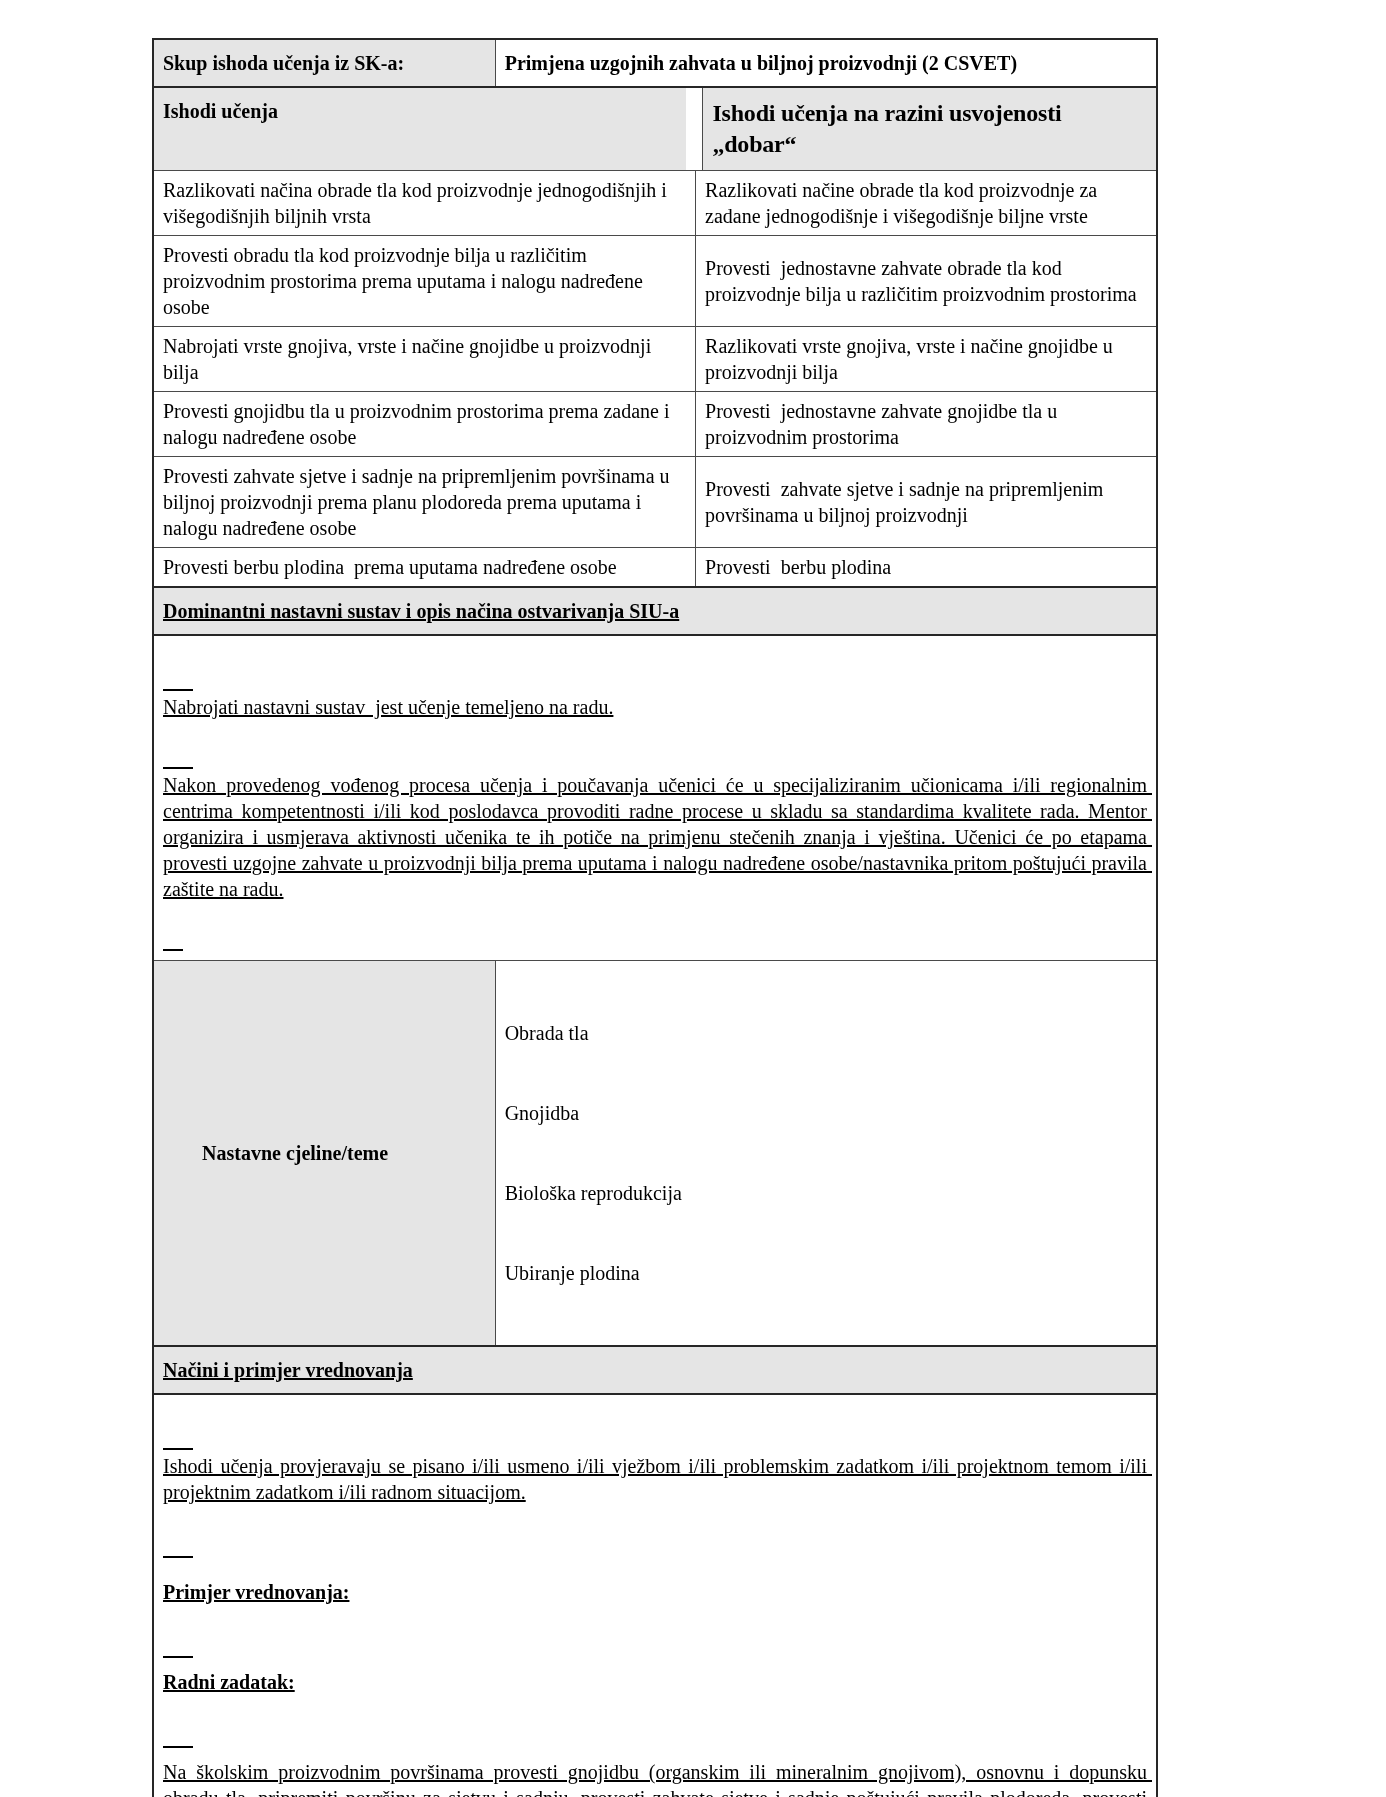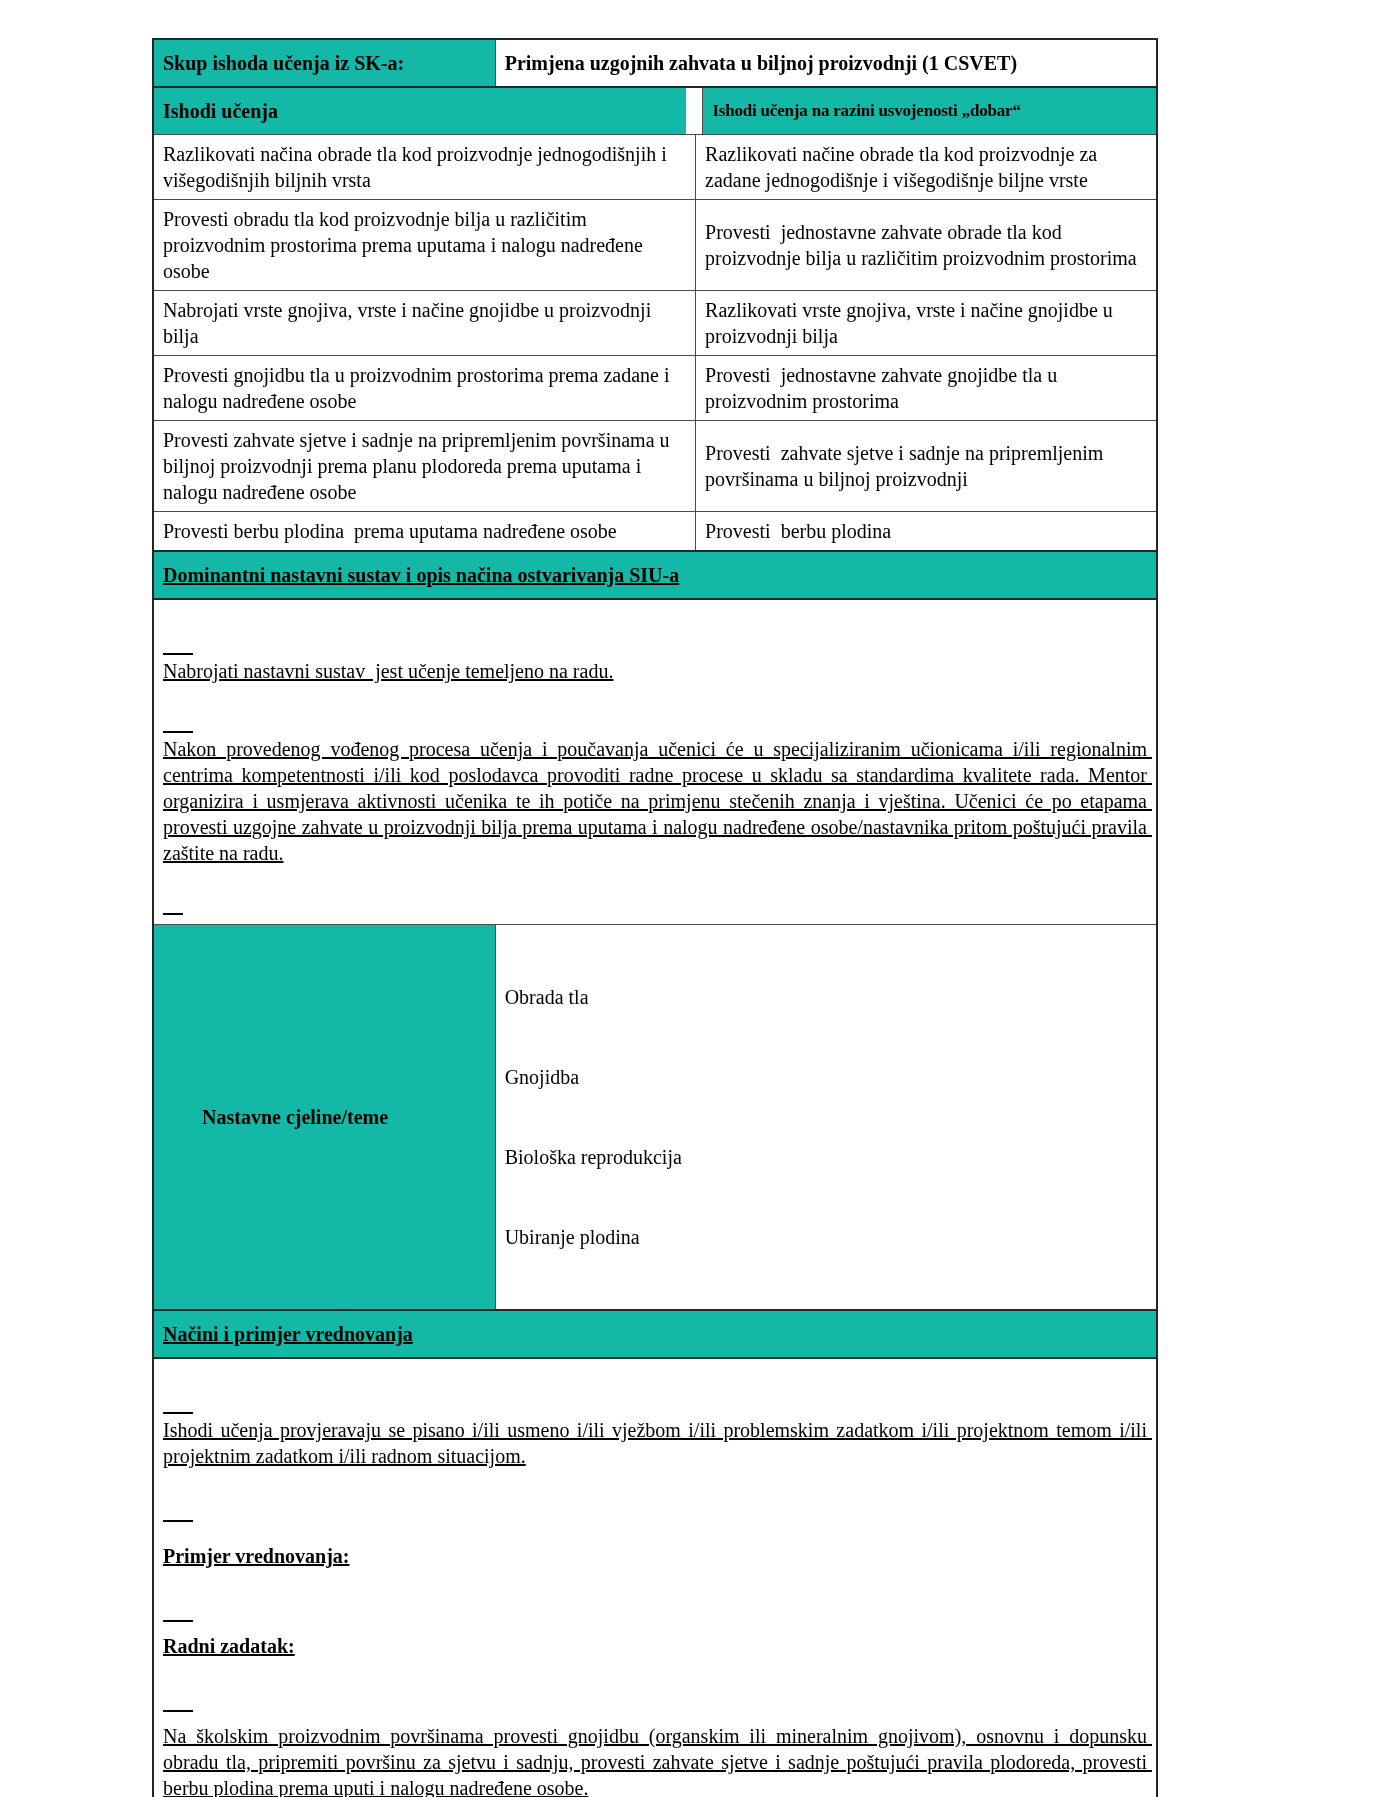--- a/index.html
+++ b/index.html
@@ -12,42 +12,42 @@
     border:2px solid #262626; background:#fff;
   }
   .row { display:flex; align-items:stretch; border-top:1px solid #4a4a4a; }
   .row:first-child { border-top:none; }
   .row.thick { border-top:2px solid #262626;gap:16px; }
   .cell {
     box-sizing:border-box; padding:6px 9px; font-size:20px; line-height:1.3;
     border-left:1px solid #4a4a4a; white-space:pre-wrap;
   }
   .cell:first-child { border-left:none; }
-  .blue { background:#14b8a6; }
+  .blue { background:#e5e5e5; }
   .bold { font-weight:bold; }
   .w34 { width:34%;padding-left:48px; } .w66 { width:66%; }
   .w54 { width:54%; } .w46 { width:46%; }
   .w100 { width:100%;text-decoration:underline; }
-  .tight { font-size:17px; letter-spacing:-0.2px; display:flex; align-items:center; }
+  .tight { font-size:24px; letter-spacing:-0.2px; display:flex; align-items:center; }
   .vmid { display:flex; align-items:center; }
   .just { text-align:justify; }
   .hdrcell { padding:10px 9px; }
   .units-list div { padding:1px 0; }
   .evalcell p { margin:0 0 4px 0; }
   .evalcell .gap { margin-top:18px; }
   .evalcell .small-gap { margin-top:8px; }
 </style>
 </head>
 <body>
 
 <div class="doc">
 
   <div class="row">
     <div class="cell blue bold w34 hdrcell vmid">Skup ishoda učenja iz SK-a:</div>
-    <div class="cell bold w66 hdrcell vmid">Primjena uzgojnih zahvata u biljnoj proizvodnji (1 CSVET)</div>
+    <div class="cell bold w66 hdrcell vmid">Primjena uzgojnih zahvata u biljnoj proizvodnji (2 CSVET)</div>
   </div>
 
   <div class="row thick">
     <div class="cell blue bold w54 hdrcell">Ishodi učenja</div>
     <div class="cell blue bold w46 hdrcell tight">Ishodi učenja na razini usvojenosti „dobar“</div>
   </div>
 
   <div class="row">
     <div class="cell w54">Razlikovati načina obrade tla kod proizvodnje jednogodišnjih i višegodišnjih biljnih vrsta</div>
     <div class="cell w46 vmid">Razlikovati načine obrade tla kod proizvodnje za zadane jednogodišnje i višegodišnje biljne vrste</div>

